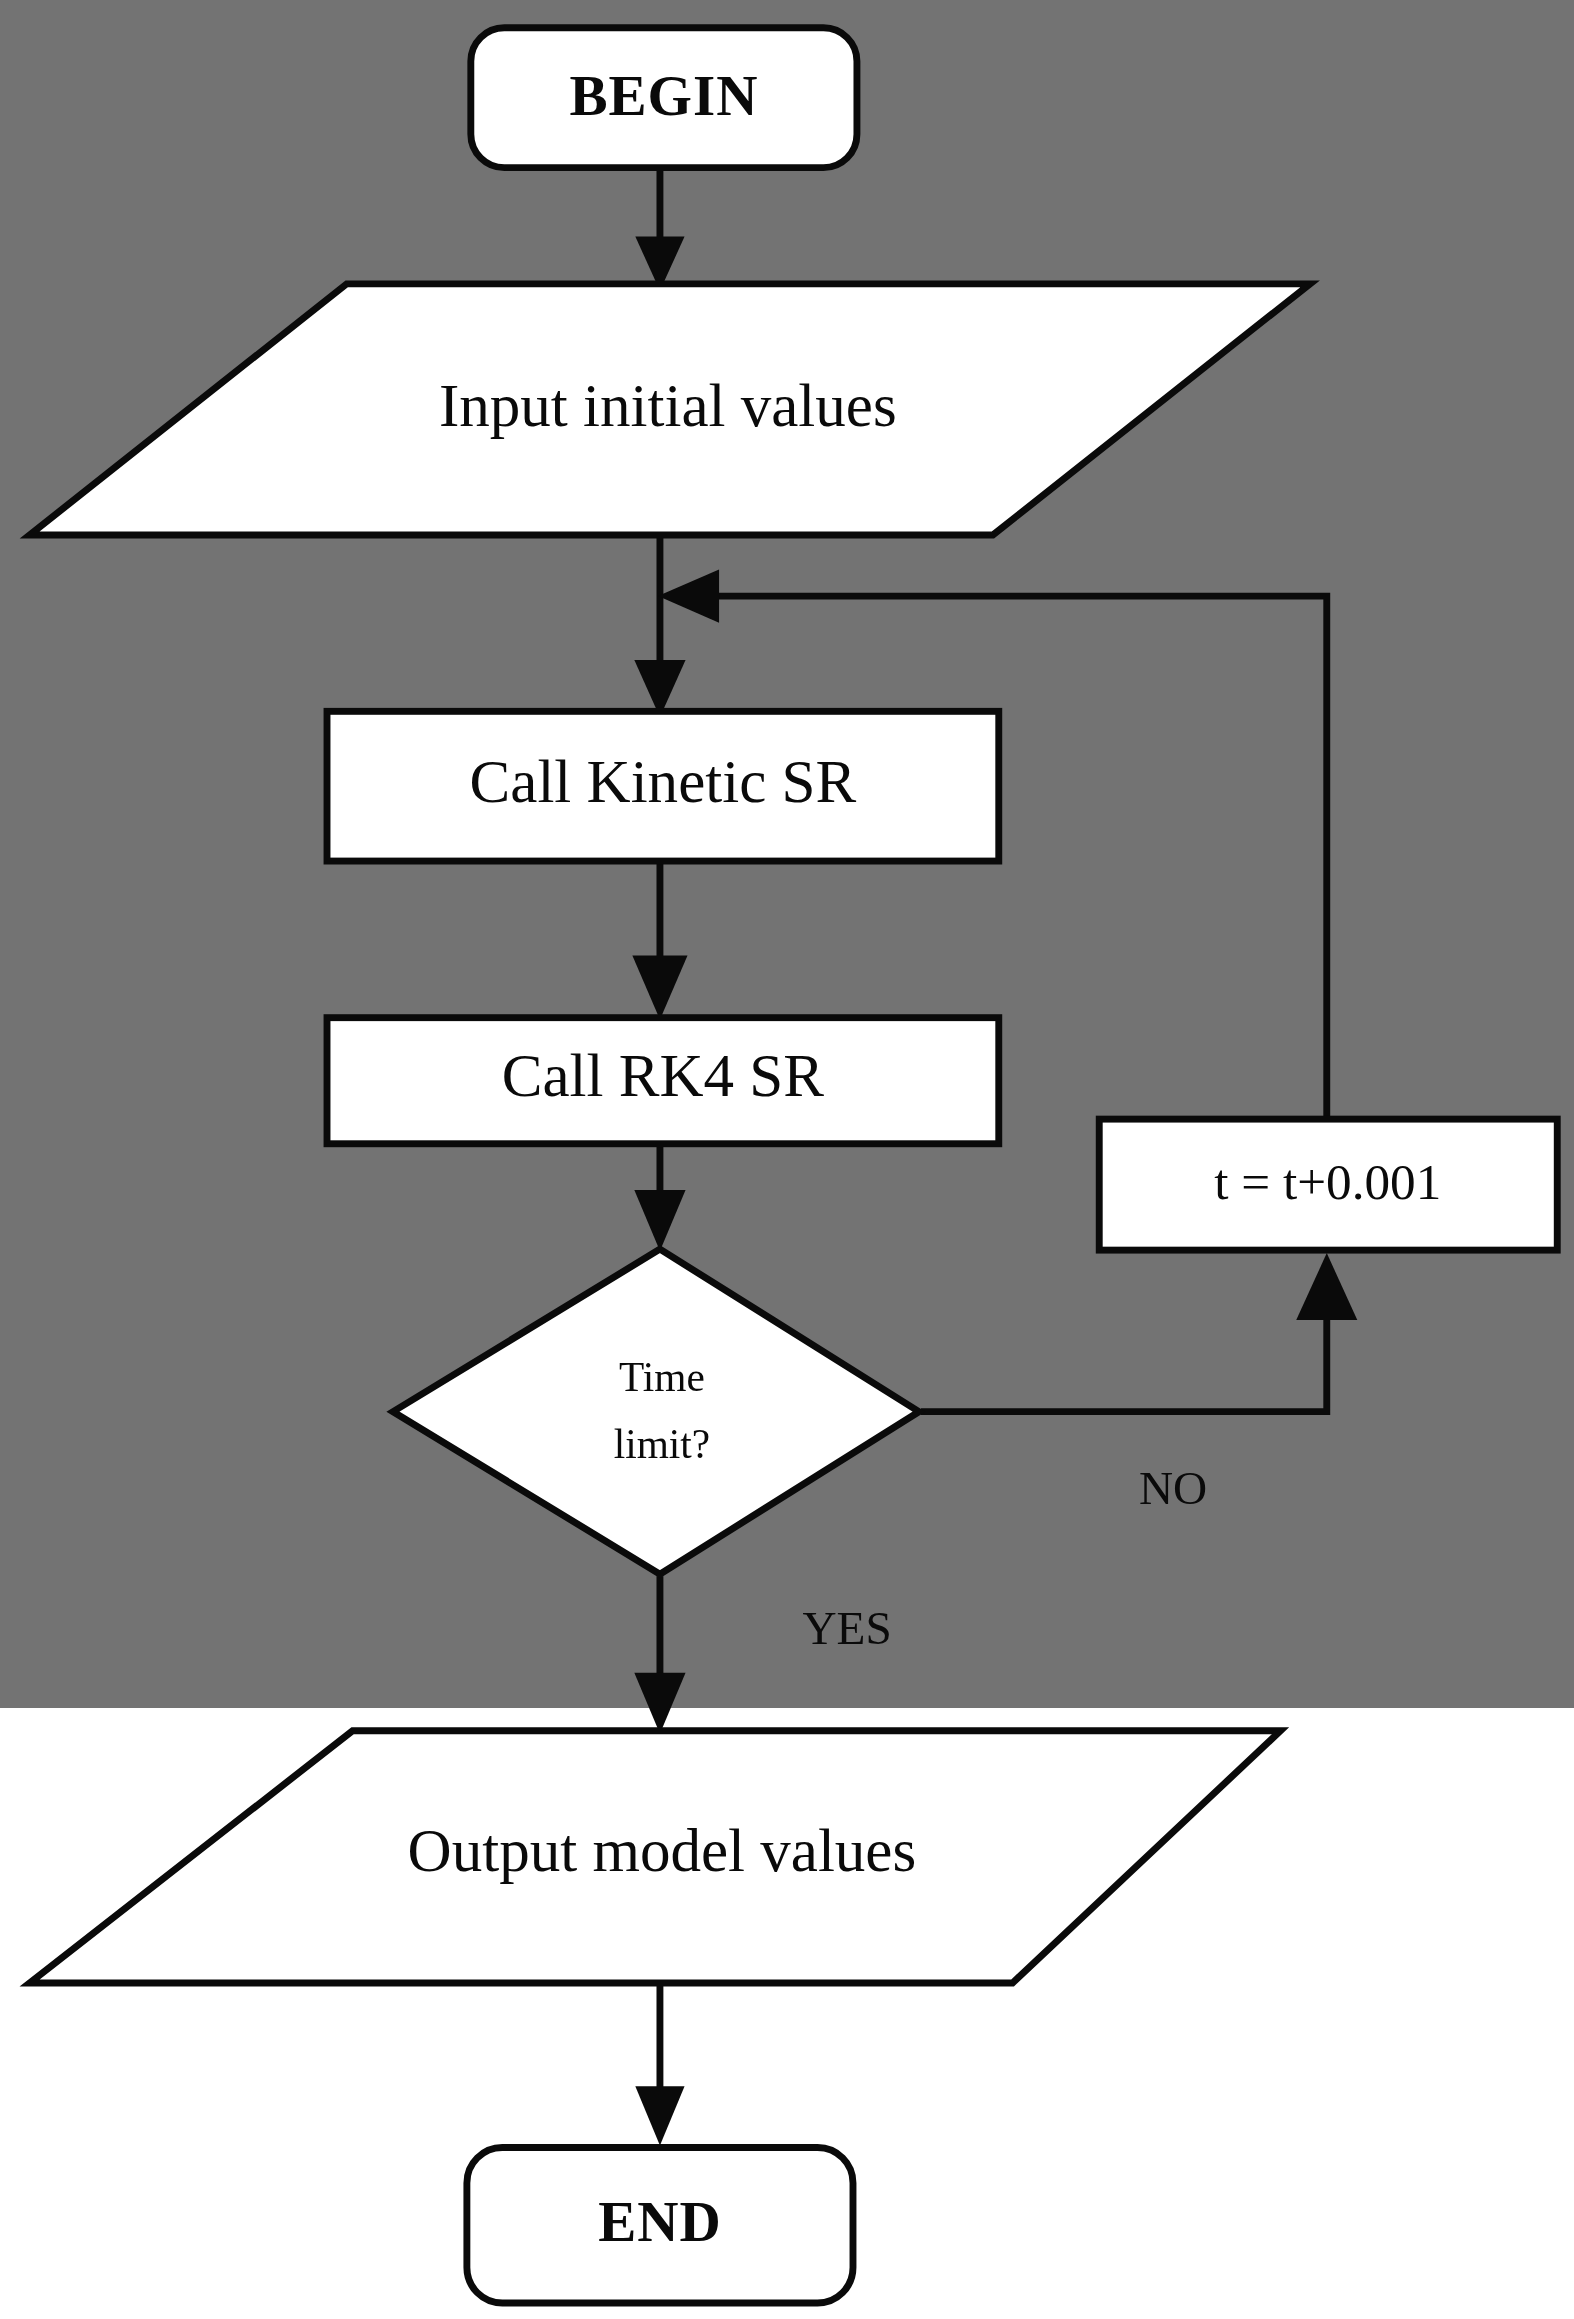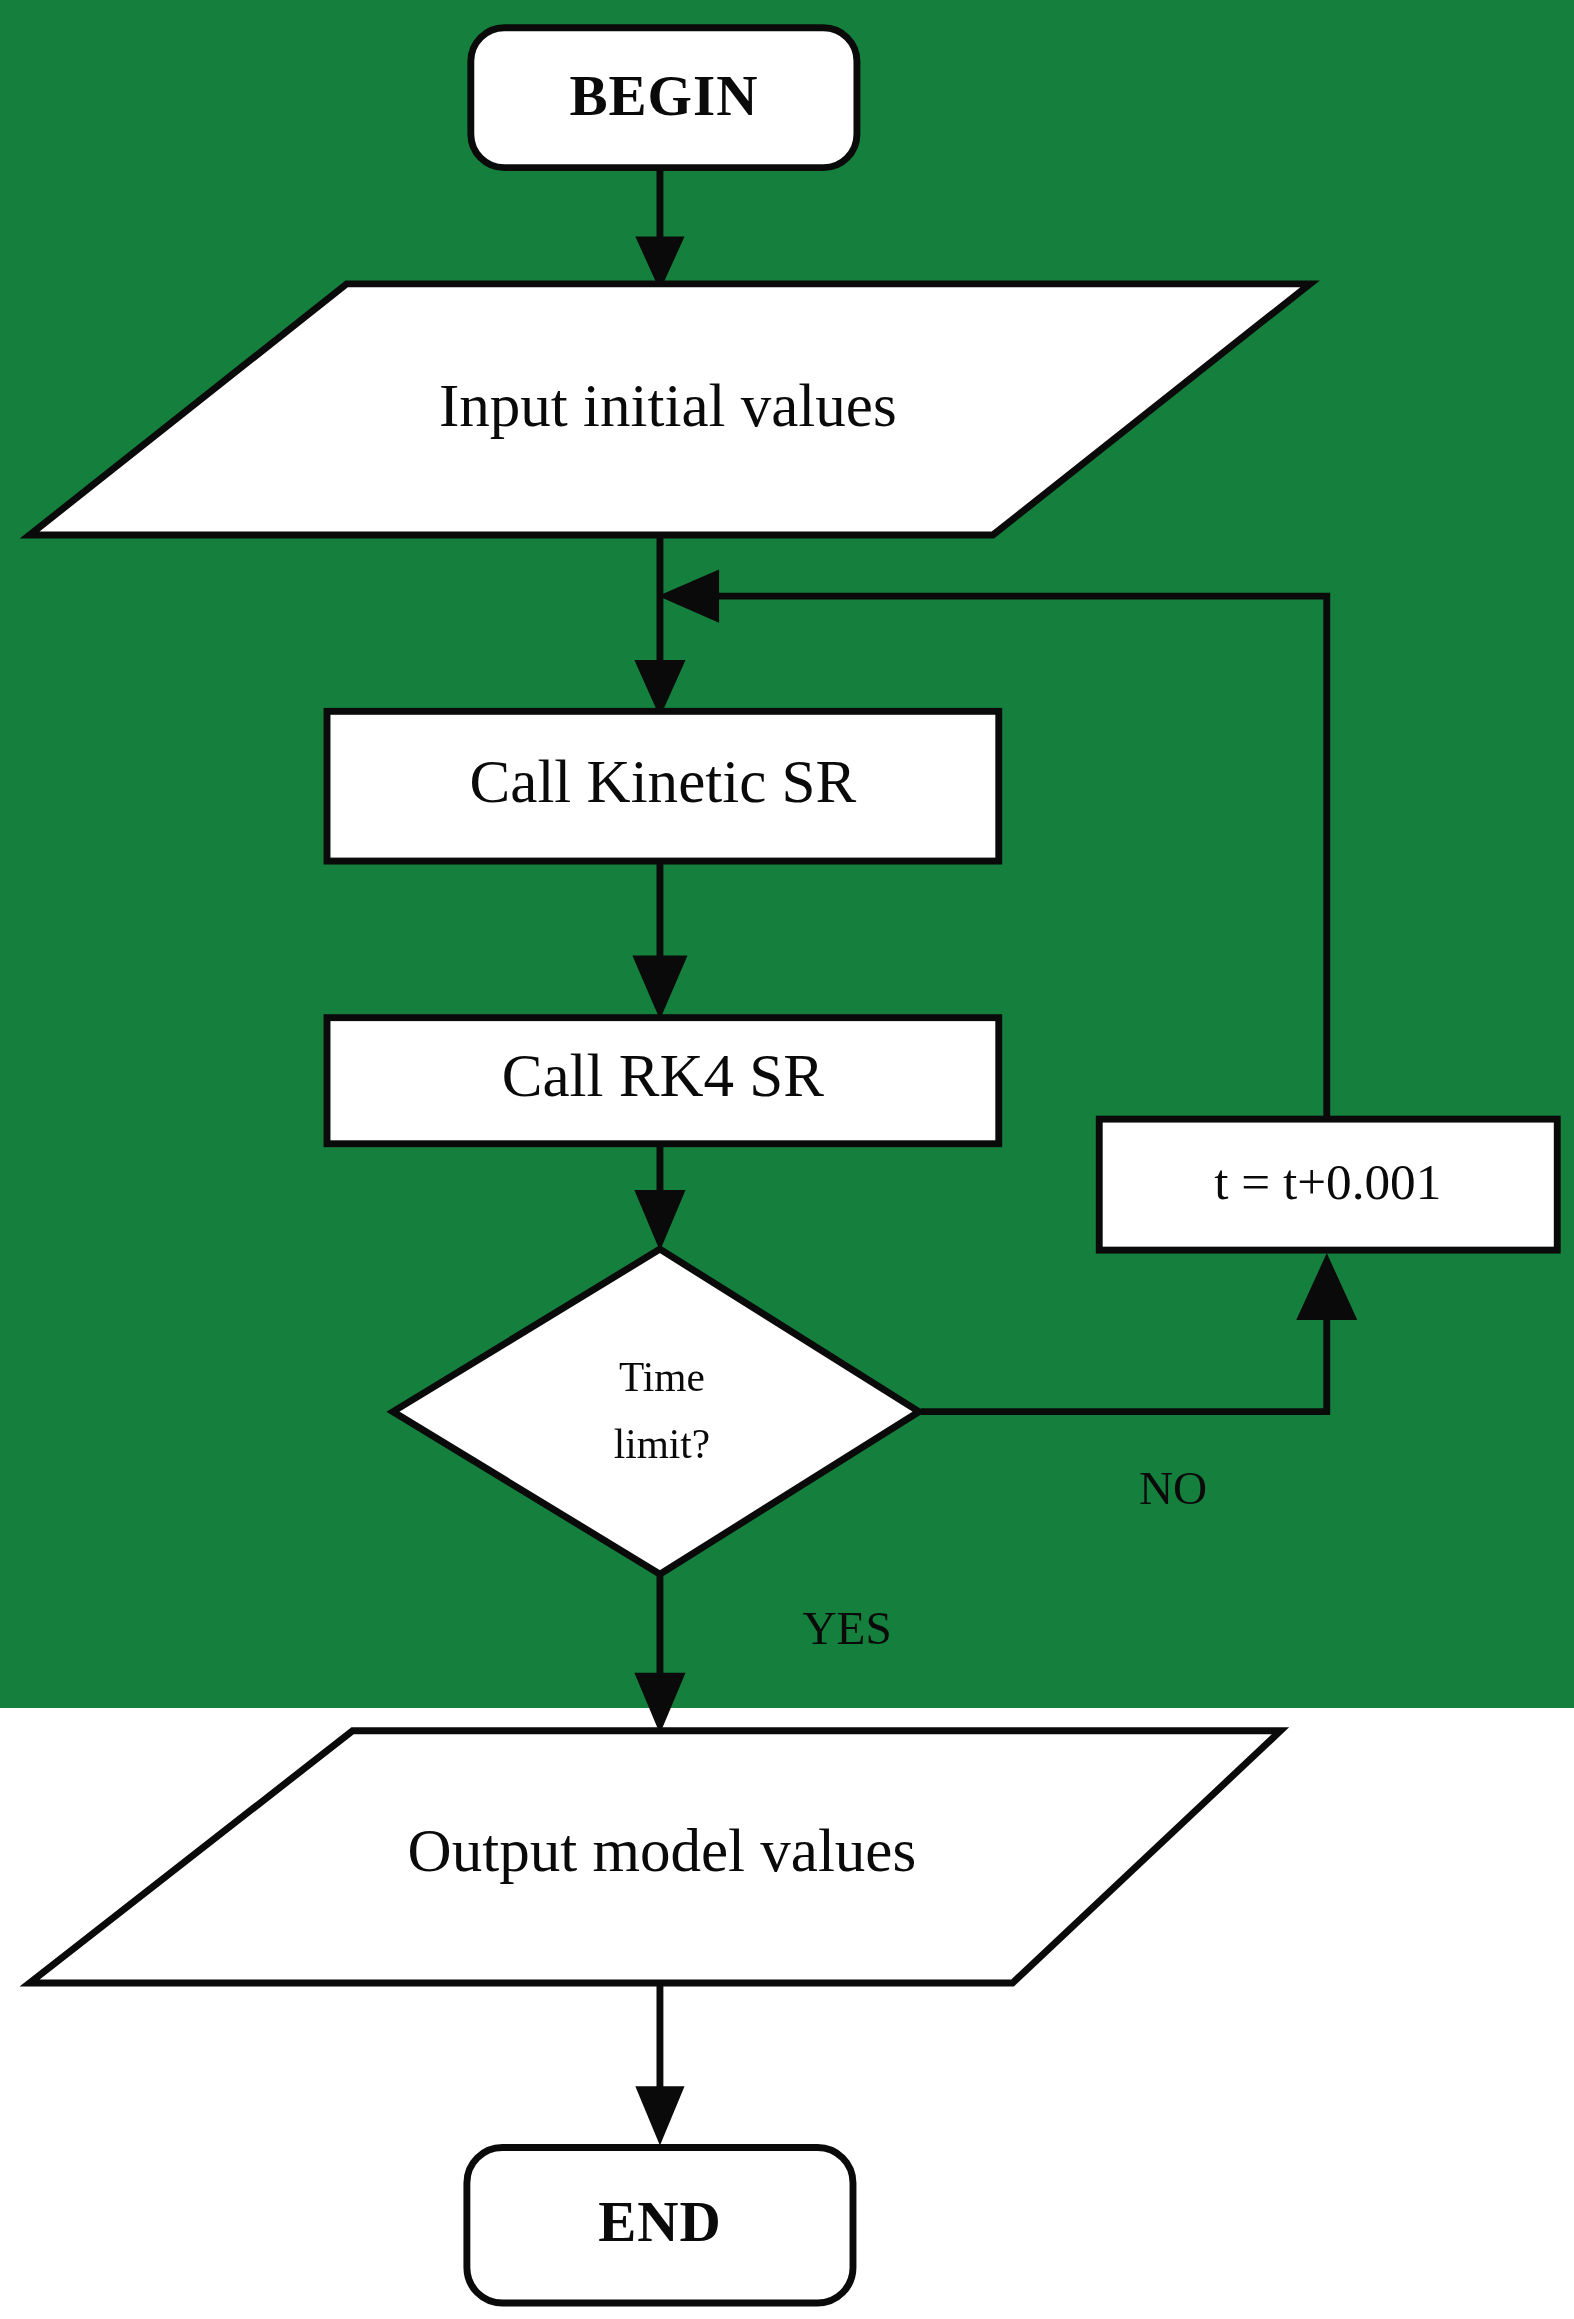--- a/index.html
+++ b/index.html
@@ -10,21 +10,21 @@
   body {
     width: 1574px;
     height: 2320px;
     font-family: "Liberation Serif", "DejaVu Serif", serif;
     overflow: hidden;
   }
   #flowchart-root {
     position: relative;
     width: 1574px;
     height: 1708px;
-    background: #15803d;
+    background: #737373;
   }
   svg.flow-canvas {
     display: block;
     width: 1574px;
     height: 2320px;
   }
   .shape-outline {
     fill: #ffffff;
     stroke: #0a0a0a;
     stroke-width: 7;

